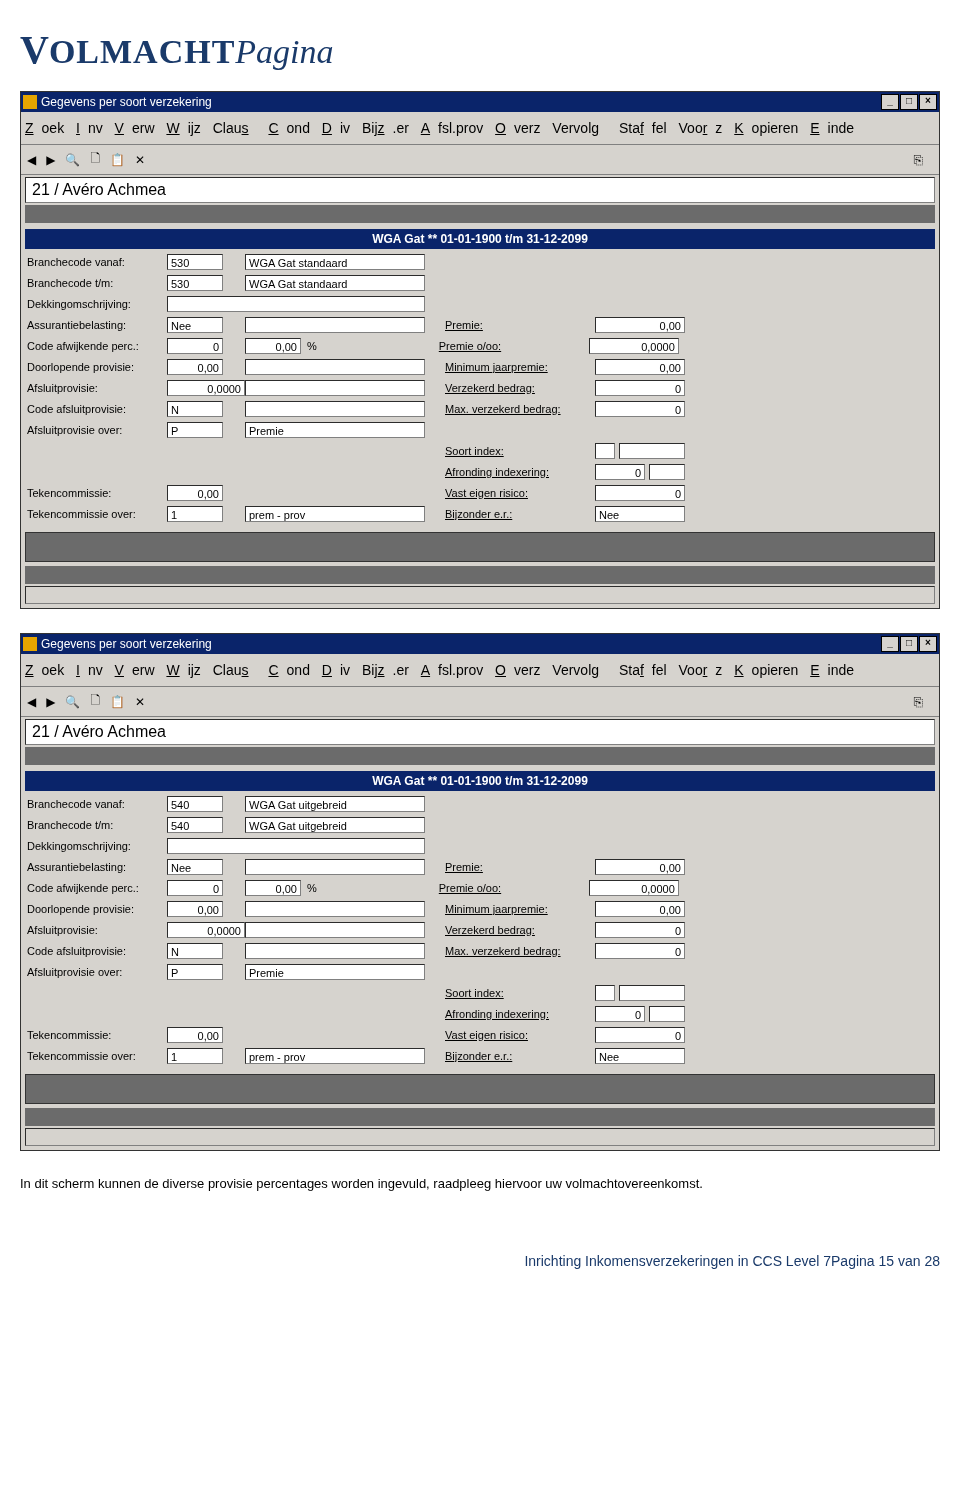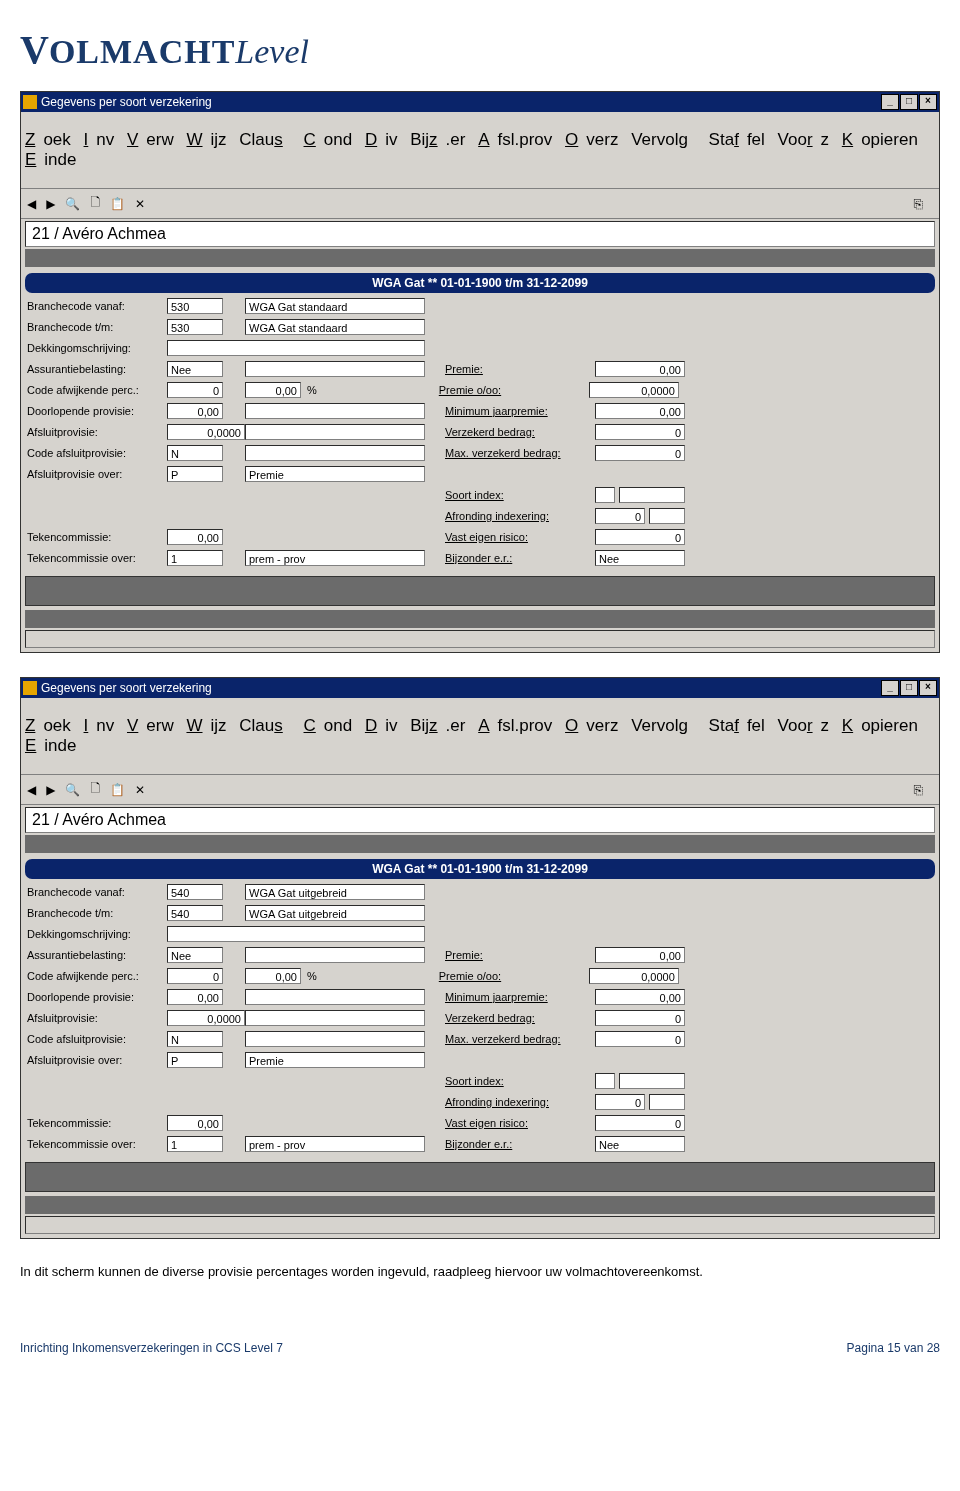--- a/index.html
+++ b/index.html
@@ -5,46 +5,46 @@
   body{margin:0;padding:20px;font-family:Verdana,Arial,sans-serif;font-size:11px;background:#fff;width:960px;box-sizing:border-box;}
   .logo{font-family:Georgia,serif;font-style:italic;font-size:34px;color:#1a3a6a;margin:6px 0 18px 0;}
   .logo .v{color:#1a3a6a;font-weight:bold;font-style:normal;font-size:40px;}
   .logo .olm{font-style:normal;font-weight:bold;letter-spacing:1px;}
   .logo .beh{font-weight:normal;}
   .app{border:1px solid #333;background:#d6d3ce;margin-bottom:24px;}
   .titlebar{background:#0a246a;color:#fff;display:flex;align-items:center;height:20px;padding:0 2px;font-size:12px;}
   .titlebar .ico{width:14px;height:14px;background:#e6a500;display:inline-block;margin-right:4px;}
   .titlebar .sp{flex:1;}
   .winbtn{width:16px;height:14px;background:#d6d3ce;border:1px solid #000;display:inline-block;margin-left:1px;color:#000;text-align:center;line-height:12px;font-weight:bold;font-size:10px;}
-  .menubar{background:#d6d3ce;padding:18px 4px;border-bottom:1px solid #808080;font-size:17px;}
+  .menubar{background:#d6d3ce;padding:8px 4px;border-bottom:1px solid #808080;font-size:14px;}
   .menubar span{margin-right:8px;display:inline-block;}
   .u{text-decoration:underline;}
   .toolbar{background:#d6d3ce;padding:4px 6px;border-bottom:1px solid #808080;display:flex;align-items:center;font-size:12px;}
   .toolbar .tbtn{margin-right:10px;display:inline-block;}
   .toolbar .sp{flex:1;}
   .crumb{background:#fff;border:1px inset #808080;margin:2px 4px;padding:3px 6px;font-size:16px;}
-  .sectionbar{background:#0a246a;color:#fff;text-align:center;font-weight:bold;padding:3px 0;margin:6px 4px 2px 4px;font-size:12px;font-family:Tahoma,Arial,sans-serif;border-radius:7px;}
+  .sectionbar{background:#0a246a;color:#fff;text-align:center;font-weight:bold;padding:3px 0;margin:6px 4px 2px 4px;font-size:12px;font-family:Tahoma,Arial,sans-serif;}
   .form{margin:2px 6px 6px 6px;}
   .row{display:flex;align-items:center;height:21px;}
   .lab{width:140px;}
   .fld{background:#fff;border:1px inset #808080;height:16px;padding:0 3px;font-size:11px;line-height:16px;display:inline-block;box-sizing:border-box;}
   .col2{margin-left:20px;display:flex;align-items:center;}
   .col2 .lab2{width:150px;text-decoration:underline;}
   .stub{height:28px;background:#6b6b6b;margin:8px 4px 4px 4px;border:1px solid #333;}
   .darkbar{height:18px;background:#6b6b6b;margin:2px 4px;}
   .scrollstub{height:16px;background:#d6d3ce;margin:2px 4px 4px 4px;border:1px inset #808080;}
   .ralign{text-align:right;}
   .caption{font-family:Verdana,Arial,sans-serif;font-size:13px;margin:20px 0 60px 0;line-height:1.4;}
-  .footer{display:flex;justify-content:space-between;font-size:12px;color:#1a3a6a;}
+  .footer{display:flex;justify-content:flex-end;font-size:14px;color:#1a3a6a;}
 </style>
 </head>
 <body>
 
 <div class="logo">
-  <span class="v">V</span><span class="olm">OLMACHT</span><span class="beh">Level</span>
+  <span class="v">V</span><span class="olm">OLMACHT</span><span class="beh">Pagina</span>
 </div>
 
 <div class="app">
   <div class="titlebar">
     <span class="ico"></span>
     <span>Gegevens per soort verzekering</span>
     <span class="sp"></span>
     <span class="winbtn">_</span>
     <span class="winbtn">□</span>
     <span class="winbtn">×</span>

